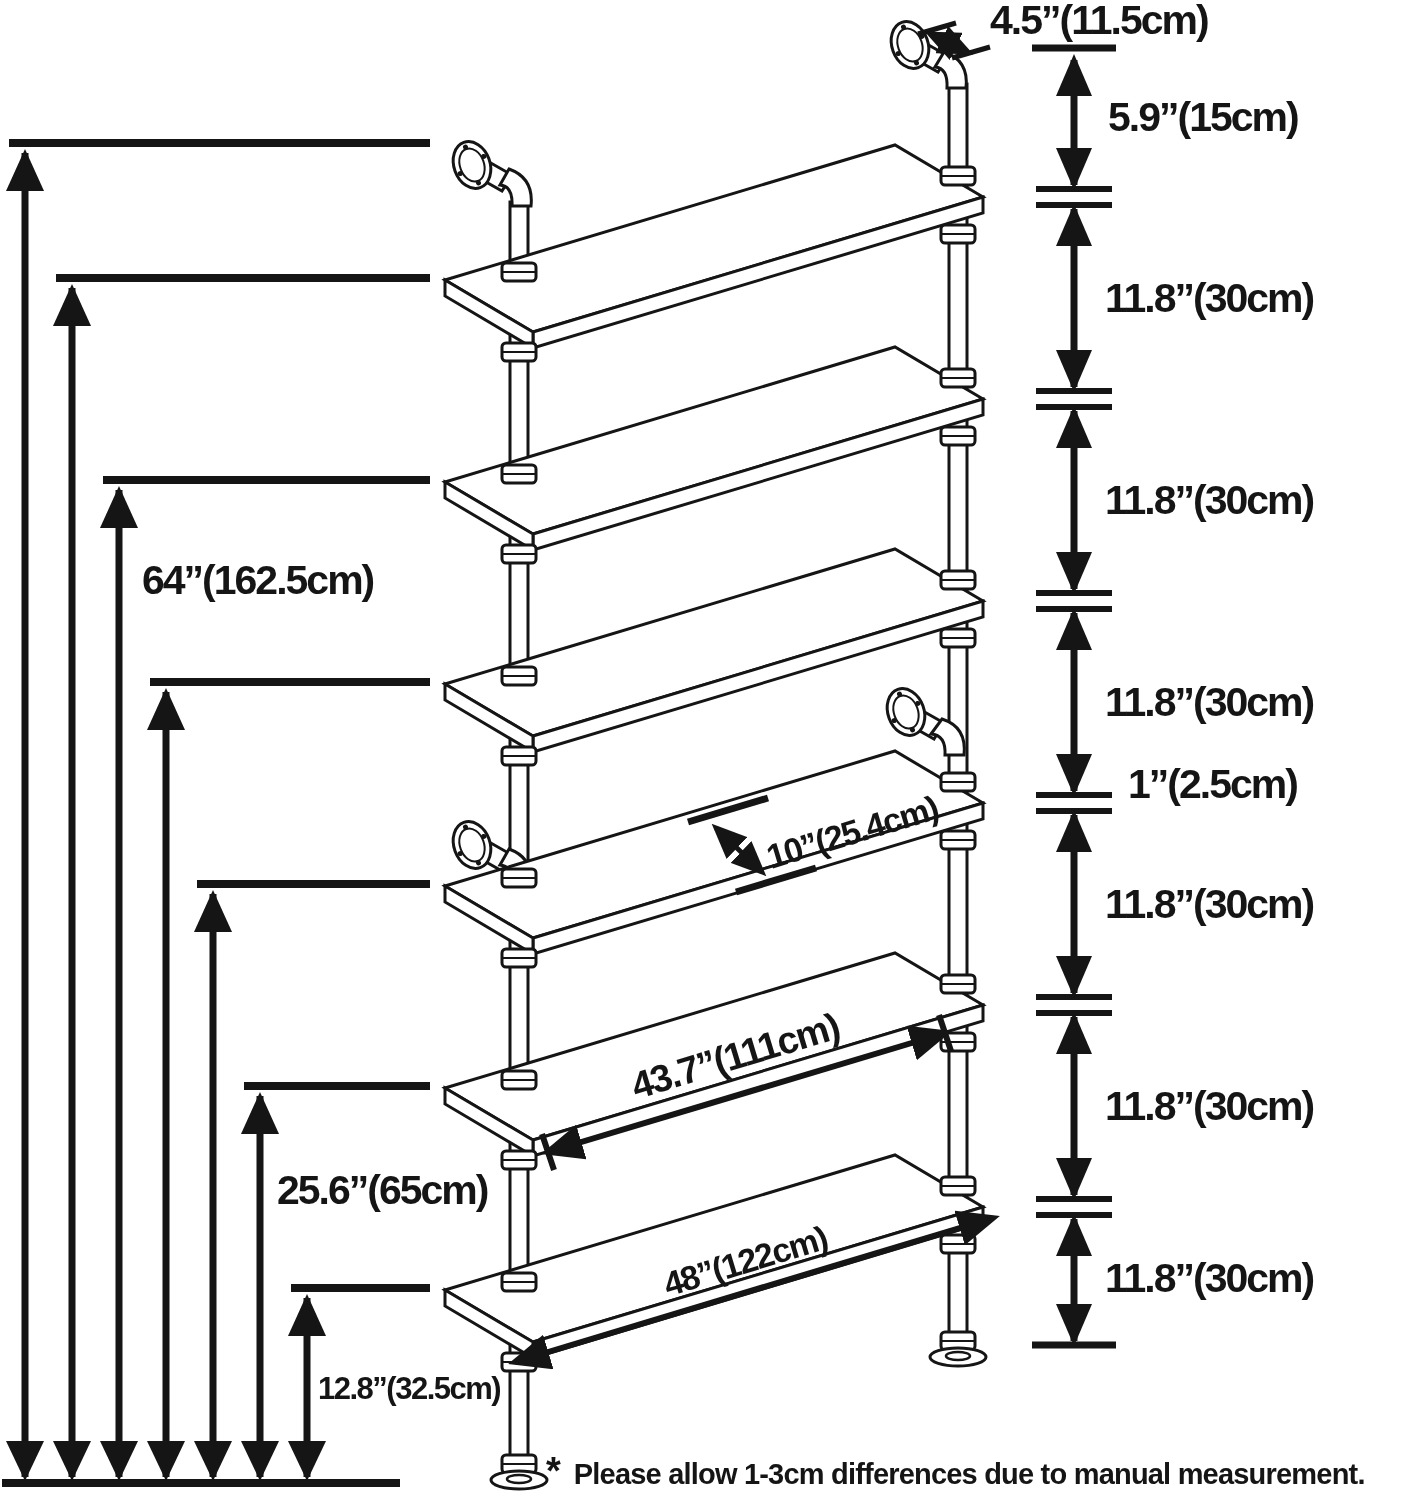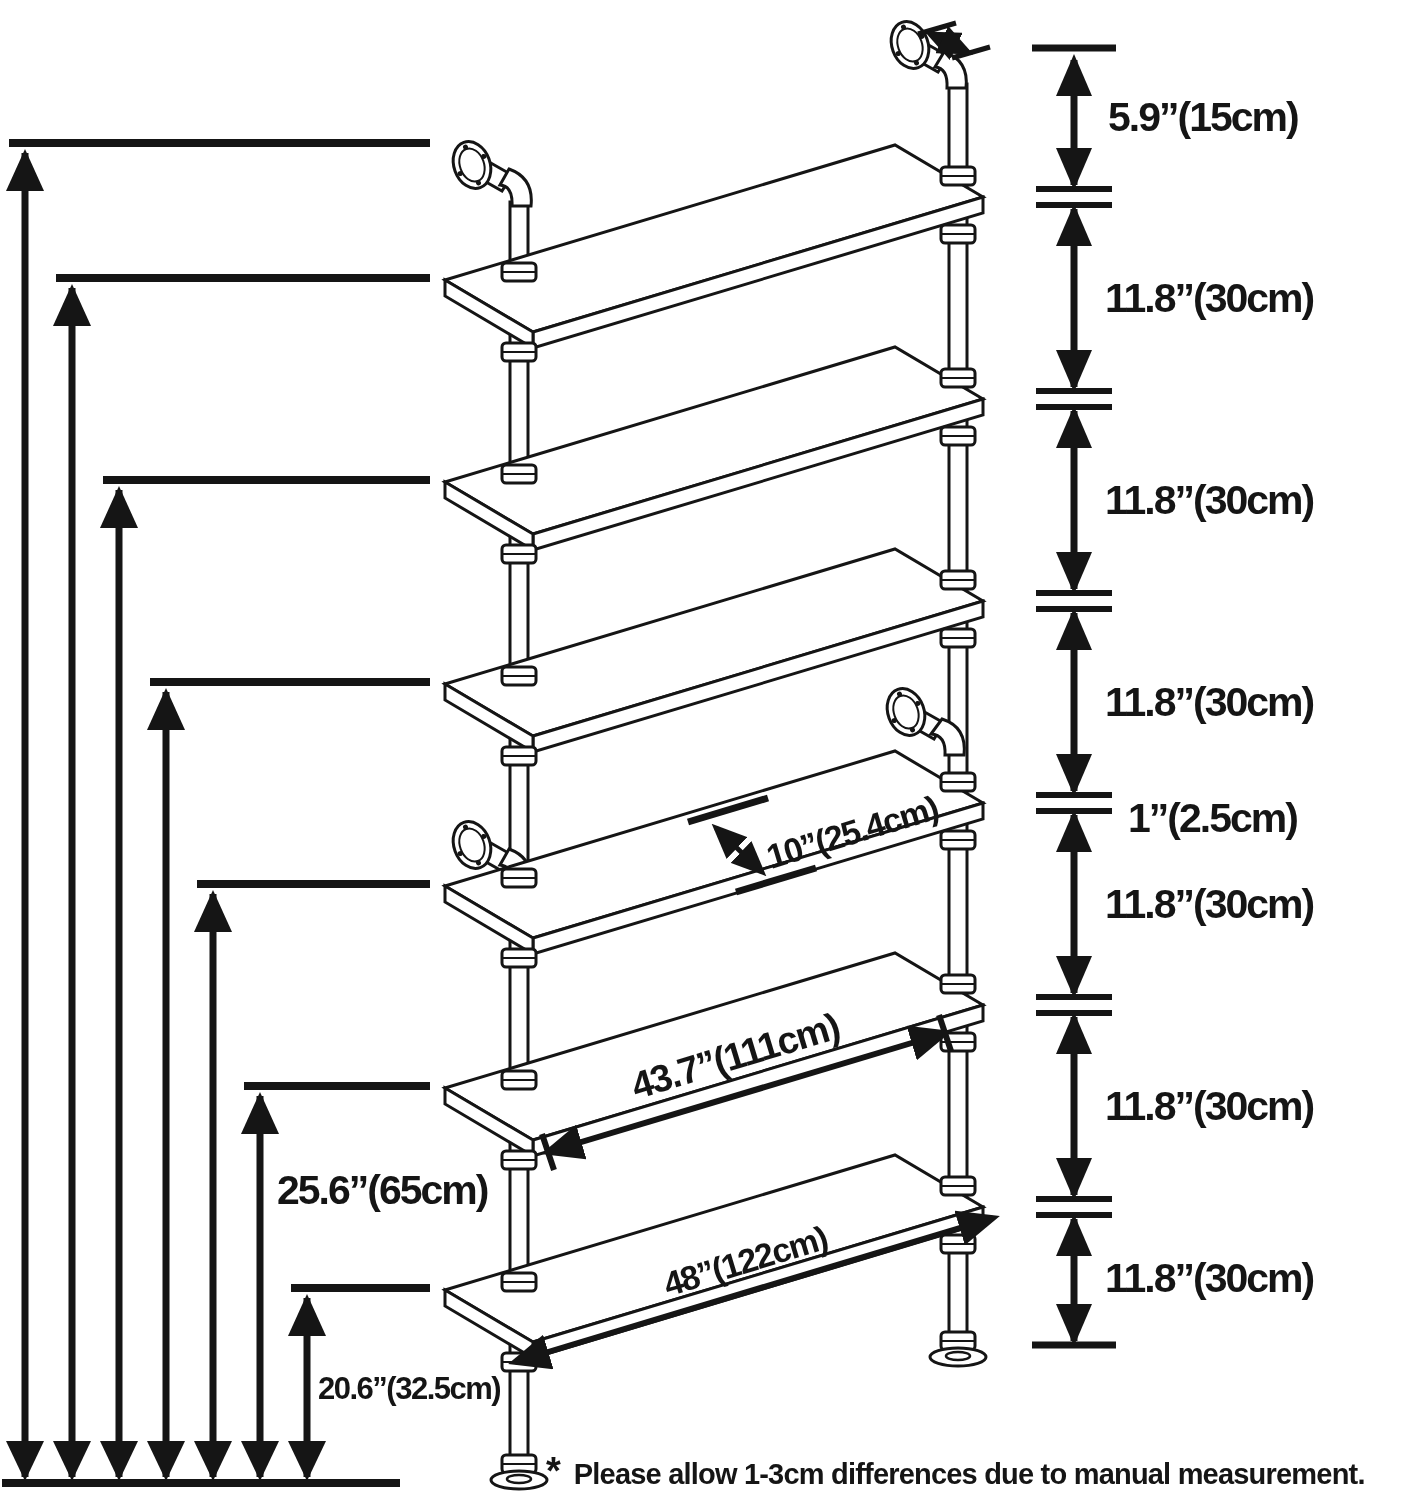--- a/index.html
+++ b/index.html
@@ -242,28 +242,30 @@
     <line x1="542" y1="1134" x2="554" y2="1170" class="st" stroke-width="6"></line>
     <line x1="939" y1="1015" x2="951" y2="1051" class="st" stroke-width="6"></line>
     <line x1="548" y1="1152" x2="945" y2="1033" class="st" stroke-width="6" marker-start="url(#mh)" marker-end="url(#mh)"></line>
   </g>
 
   <g>
     <line x1="515" y1="1362" x2="993" y2="1218" class="st" stroke-width="6" marker-start="url(#mh)" marker-end="url(#mh)"></line>
   </g>
 </svg>
 
+<div class="lbl" style="left:142px;top:580px">64”(162.5cm)</div>
 <div class="lbl" style="left:277px;top:1190px">25.6”(65cm)</div>
-<div class="lbl sm" style="left:318px;top:1388px">20.6”(32.5cm)</div>
-
+<div class="lbl sm" style="left:318px;top:1388px">12.8”(32.5cm)</div>
+
+<div class="lbl" style="left:990px;top:20px">4.5”(11.5cm)</div>
 <div class="lbl" style="left:1108px;top:117px">5.9”(15cm)</div>
 <div class="lbl" style="left:1105px;top:298px">11.8”(30cm)</div>
 <div class="lbl" style="left:1105px;top:500px">11.8”(30cm)</div>
 <div class="lbl" style="left:1105px;top:702px">11.8”(30cm)</div>
-<div class="lbl" style="left:1128px;top:818px">1”(2.5cm)</div>
+<div class="lbl" style="left:1128px;top:784px">1”(2.5cm)</div>
 <div class="lbl" style="left:1105px;top:904px">11.8”(30cm)</div>
 <div class="lbl" style="left:1105px;top:1106px">11.8”(30cm)</div>
 <div class="lbl" style="left:1105px;top:1278px">11.8”(30cm)</div>
 
 <div class="lbl rot" style="left:852px;top:832px">10”(25.4cm)</div>
 <div class="lbl rot lg" style="left:735px;top:1056px">43.7”(111cm)</div>
 <div class="lbl rot" style="left:745px;top:1261px">48”(122cm)</div>
 
 <div class="note" style="left:546px;top:1477px">
   <span class="star">*</span>

